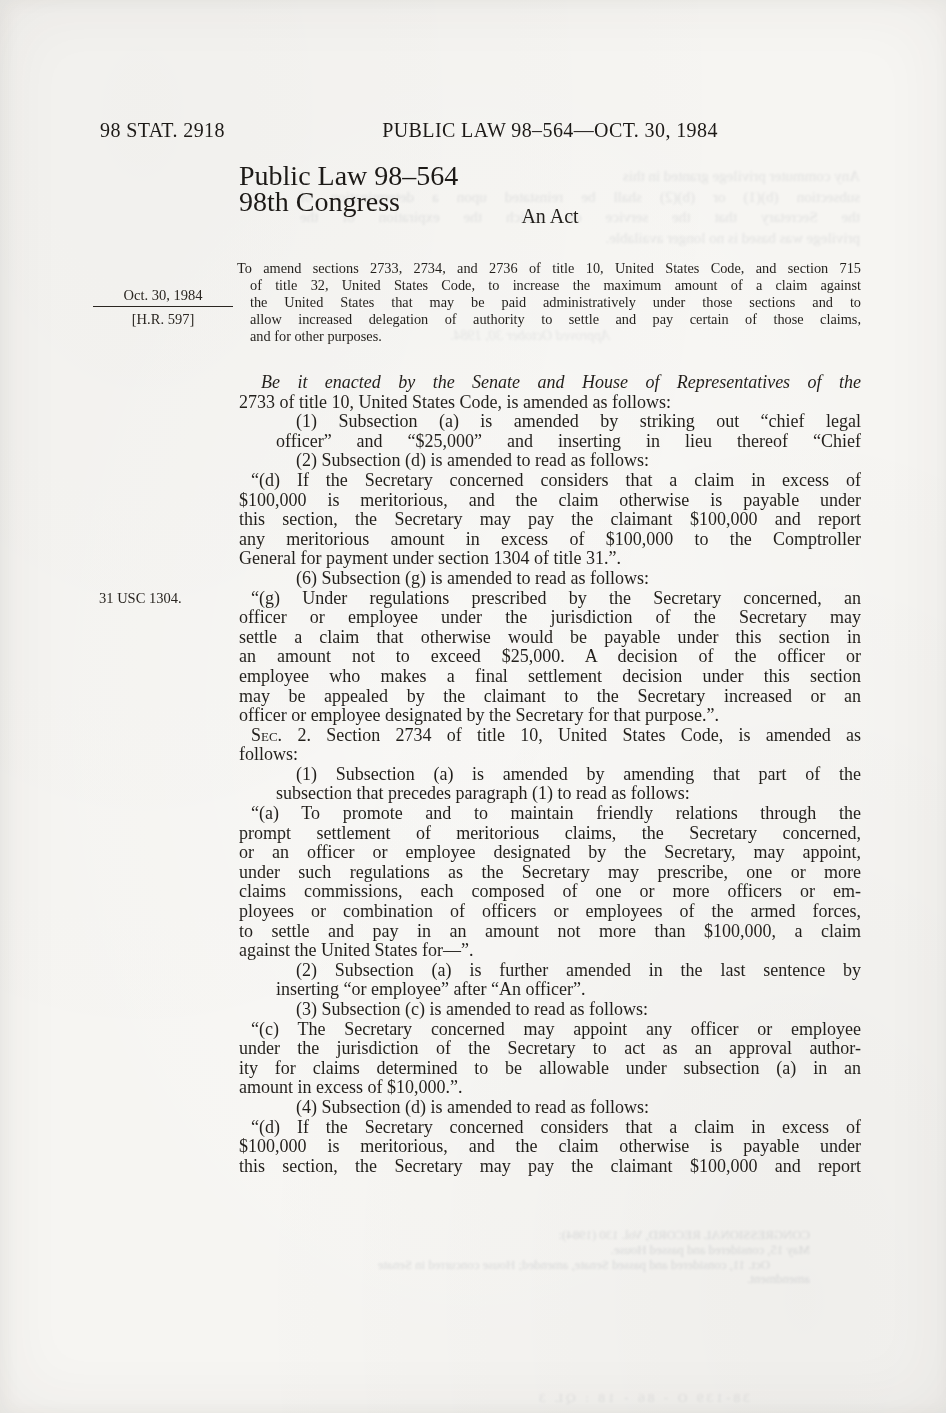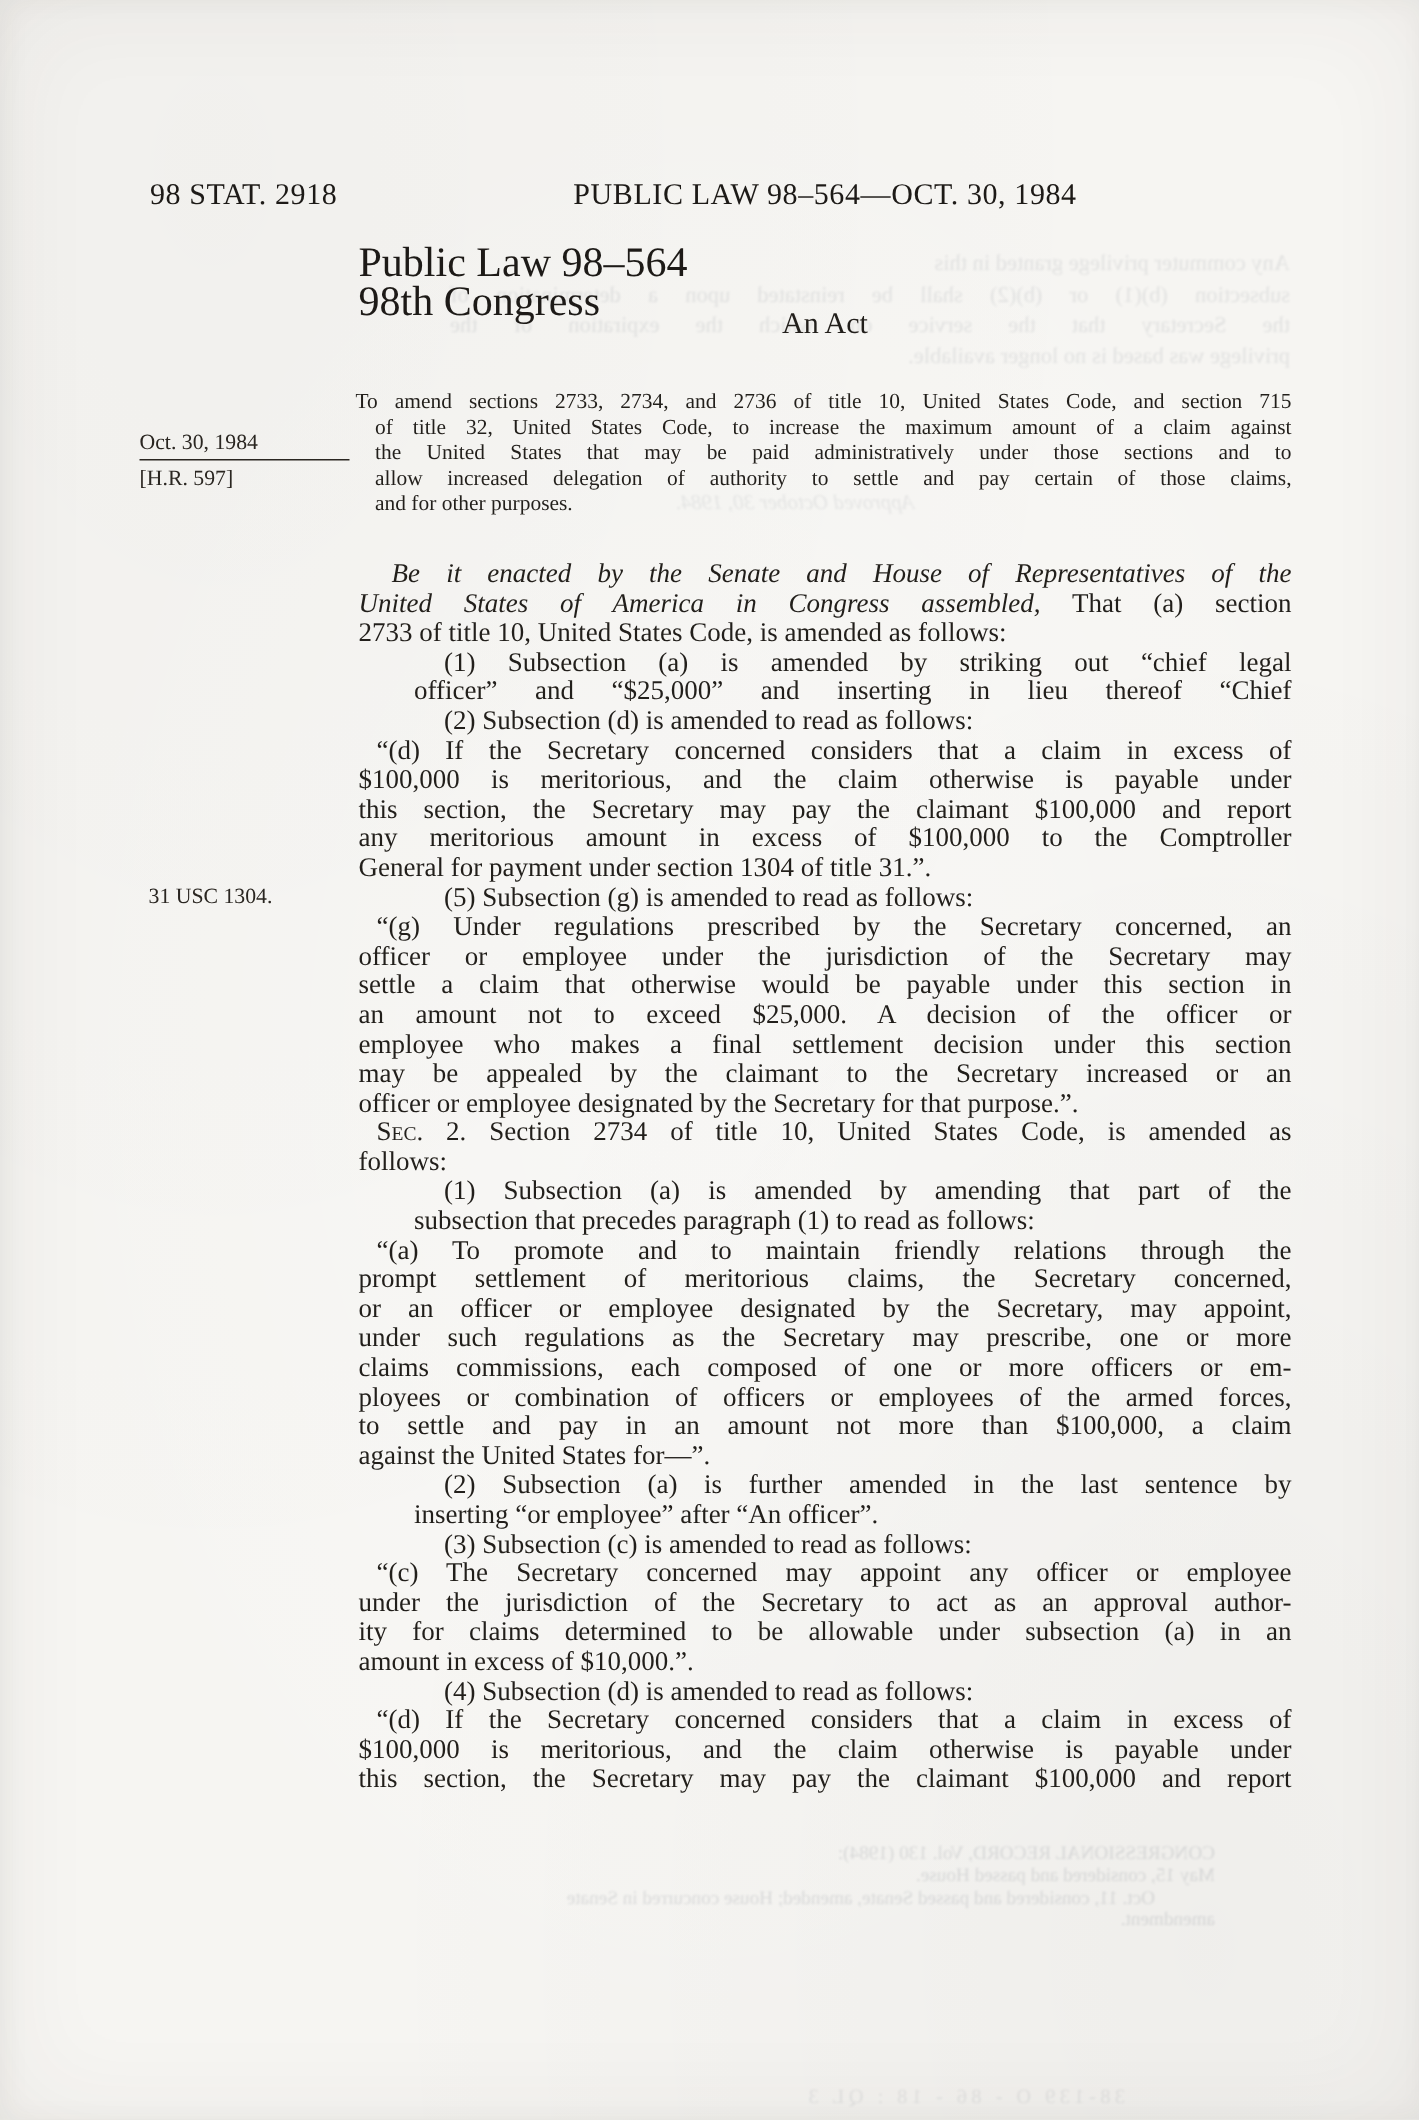--- a/index.html
+++ b/index.html
@@ -19,21 +19,21 @@
   }
   
   .runhead{position:absolute;top:119px;left:0;width:946px;font-size:20px;letter-spacing:.4px;color:#1d1a17;}
   .runhead .stat{position:absolute;left:100px;top:0;}
   .runhead .title{position:absolute;left:239px;width:622px;top:0;text-align:center;}
   
   .lawtitle{position:absolute;left:239px;top:163px;font-size:28px;line-height:26px;color:#1d1a17;}
   .actheading{position:absolute;left:239px;width:622px;top:205px;text-align:center;font-size:20px;}
   
   .mnote{position:absolute;font-size:14.5px;color:#2a2621;}
-  .datebill{left:93px;top:286px;width:140px;text-align:left;line-height:18px;}
+  .datebill{left:93px;top:286px;width:140px;text-align:center;line-height:18px;}
   .datebill .rule{border-bottom:1.6px solid #2a2621;margin:2px 0 3px 0;height:0;}
   .uscnote{left:99px;top:590px;}
   
   .preamble{position:absolute;left:237px;top:260px;width:624px;font-size:14.3px;}
   .preamble .ln{line-height:16.9px;height:16.9px;}
   .preamble .p2{text-indent:13px;}
   
   .body{position:absolute;left:239px;top:373px;width:622px;font-size:18px;}
   .body .ln{line-height:19.6px;height:19.6px;}
   .ln{text-align:left;white-space:normal;}
@@ -89,31 +89,30 @@
   <div class="preamble" id="preamble">
       <div class="ln p1 jf">To amend sections 2733, 2734, and 2736 of title 10, United States Code, and section 715</div>
       <div class="ln p2 jf">of title 32, United States Code, to increase the maximum amount of a claim against</div>
       <div class="ln p2 jf">the United States that may be paid administratively under those sections and to</div>
       <div class="ln p2 jf">allow increased delegation of authority to settle and pay certain of those claims,</div>
       <div class="ln p2">and for other purposes.</div>
     </div>
 
   <div class="body" id="body">
       <div class="ln enact jf">Be it enacted by the Senate and House of Representatives of the</div>
-      <div class="ln  jf"><span class="run-i">United States of America in Congress assembled,</span><span class="run-r"> That (a) section</span></div>
       <div class="ln ">2733 of title 10, United States Code, is amended as follows:</div>
       <div class="ln s1 jf">(1) Subsection (a) is amended by striking out “chief legal</div>
       <div class="ln s2 jf">officer” and “$25,000” and inserting in lieu thereof “Chief</div>
       <div class="ln s1">(2) Subsection (d) is amended to read as follows:</div>
       <div class="ln q jf">“(d) If the Secretary concerned considers that a claim in excess of</div>
       <div class="ln  jf">$100,000 is meritorious, and the claim otherwise is payable under</div>
       <div class="ln  jf">this section, the Secretary may pay the claimant $100,000 and report</div>
       <div class="ln  jf">any meritorious amount in excess of $100,000 to the Comptroller</div>
       <div class="ln ">General for payment under section 1304 of title 31.”.</div>
-      <div class="ln s1">(5) Subsection (g) is amended to read as follows:</div>
+      <div class="ln s1">(6) Subsection (g) is amended to read as follows:</div>
       <div class="ln q jf">“(g) Under regulations prescribed by the Secretary concerned, an</div>
       <div class="ln  jf">officer or employee under the jurisdiction of the Secretary may</div>
       <div class="ln  jf">settle a claim that otherwise would be payable under this section in</div>
       <div class="ln  jf">an amount not to exceed $25,000. A decision of the officer or</div>
       <div class="ln  jf">employee who makes a final settlement decision under this section</div>
       <div class="ln  jf">may be appealed by the claimant to the Secretary increased or an</div>
       <div class="ln ">officer or employee designated by the Secretary for that purpose.”.</div>
       <div class="ln q jf"><span class="run-sc">Sec.</span><span class="run-r"> 2. Section 2734 of title 10, United States Code, is amended as</span></div>
       <div class="ln ">follows:</div>
       <div class="ln s1 jf">(1) Subsection (a) is amended by amending that part of the</div>

